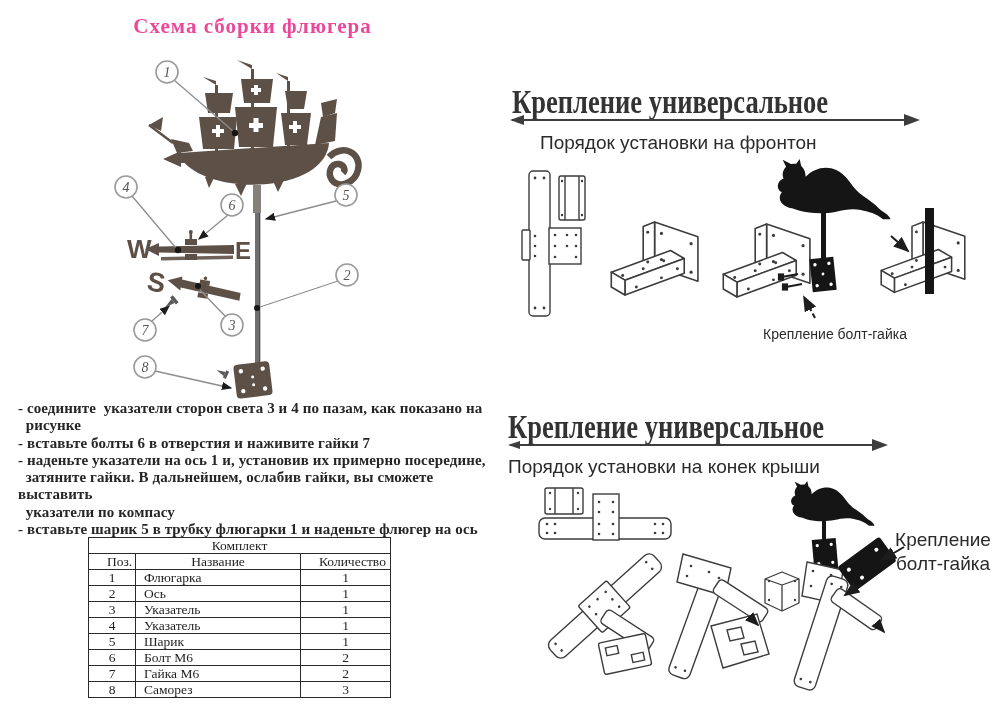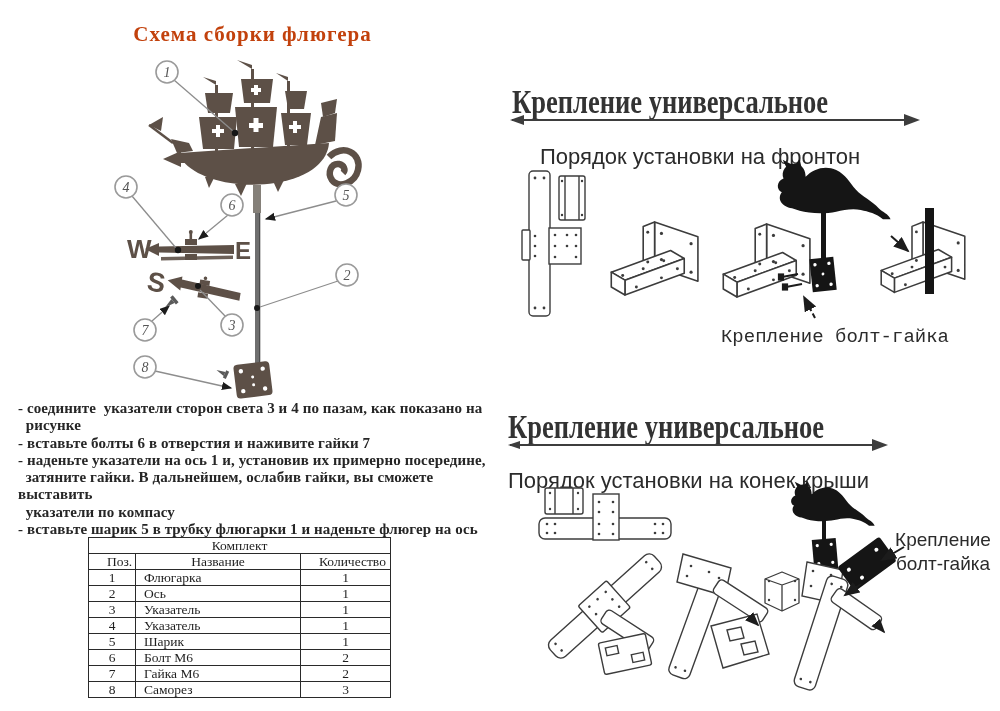--- a/index.html
+++ b/index.html
@@ -1,35 +1,35 @@
 <!DOCTYPE html>
 <html><head>
 <meta charset="utf-8">
 <style>
   * { margin:0; padding:0; box-sizing:border-box; }
   body { background:#ffffff; font-family:"Liberation Serif", serif; }
   #page { position:relative; width:1000px; height:711px; background:#fff; overflow:hidden; }
   .abs { position:absolute; }
 
-  .doc-title { font-family:"Liberation Serif", serif; font-weight:700; color:#c2410c;
-               font-size:21px; letter-spacing:1px; text-align:center; white-space:nowrap;margin-top:8px; }
+  .doc-title { font-family:"Liberation Serif", serif; font-weight:700; color:#ec4899;
+               font-size:21px; letter-spacing:1px; text-align:center; white-space:nowrap; }
 
   .instructions { font-size:15px; line-height:17.3px; color:#262626; letter-spacing:0.1px;font-weight:bold; }
   .instructions div { white-space:pre-wrap; }
 
   table.kit { border-collapse:collapse; table-layout:fixed; width:302px; font-size:13.5px; color:#1f1f1f; }
   table.kit td { border:1px solid #2a2a2a; height:16px; padding:0 18px; line-height:14px; }
   table.kit td.c { text-align:center; }
   table.kit td.name { padding-left:8px;margin-top:25px; }
 
   .section-heading { font-family:"Liberation Serif", serif; font-weight:700; font-size:34px;
                      color:#333; white-space:nowrap; transform:scaleX(0.78) scaleY(1.02);
                      transform-origin:left bottom; line-height:1; }
-  .subtitle { font-family:"Liberation Sans", sans-serif; font-size:22px; color:#2b2b2b; white-space:nowrap;margin-top:12px; }
-  .caption  { font-family:Liberation Mono, monospace; font-size:19px; color:#2b2b2b; white-space:nowrap; }
+  .subtitle { font-family:"Liberation Sans", sans-serif; font-size:19px; color:#2b2b2b; white-space:nowrap; }
+  .caption  { font-family:Liberation Sans, sans-serif; font-size:14px; color:#2b2b2b; white-space:nowrap; }
   .caption2 { font-family:"Liberation Sans", sans-serif; font-size:19px; color:#2b2b2b;
               line-height:24px; text-align:center; }
 
   svg text.callout-num { font-family:"Liberation Serif", serif; font-style:italic; font-size:14px; fill:#555; }
   svg text.compass { font-family:"Liberation Sans", sans-serif; font-weight:700; }
 </style>
 </head>
 <body>
 
 <div id="page">

